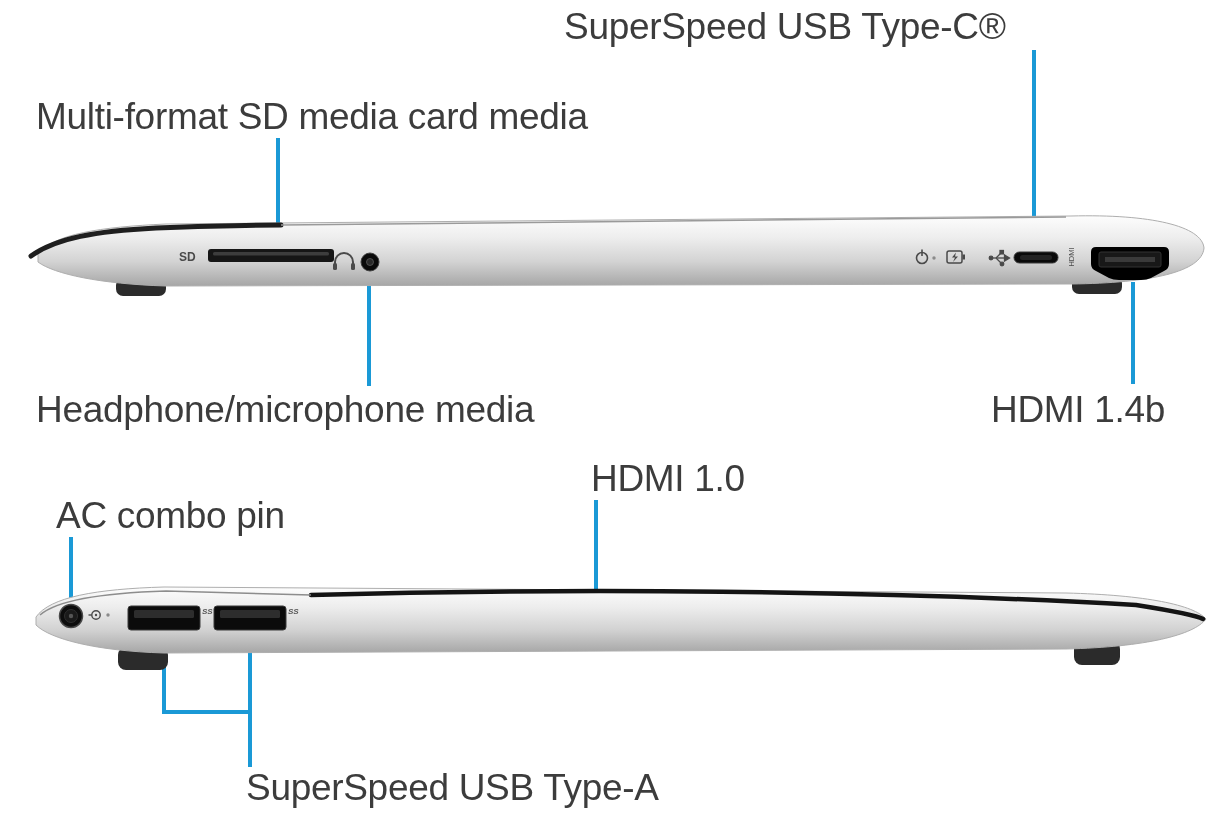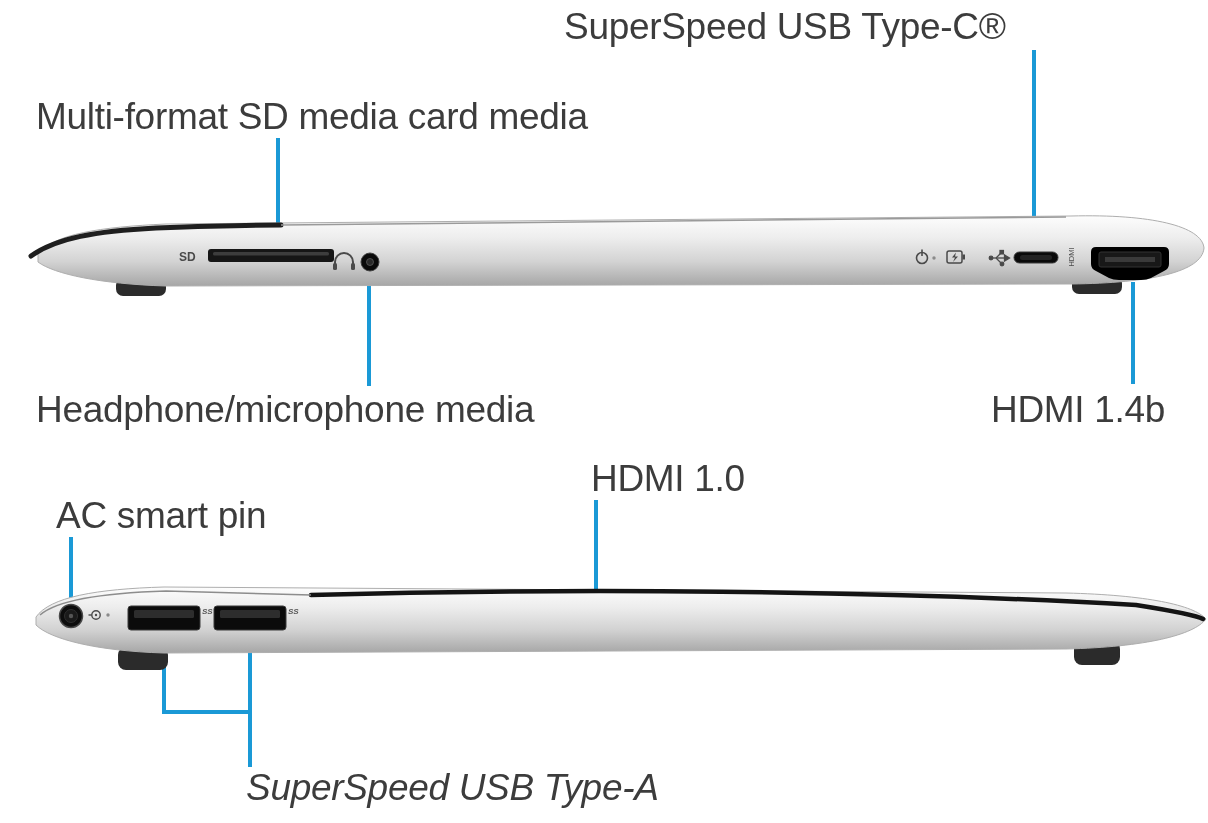--- a/index.html
+++ b/index.html
@@ -49,23 +49,23 @@
   <div class="callout" style="left:548px; top:6px;">SuperSpeed USB Type-C®</div>
 
   <div class="callout" style="left:20px; top:96px;">Multi-format SD media card media</div>
 
   <div class="callout" style="left:20px; top:389px;">Headphone/microphone media</div>
 
   <div class="callout" style="left:975px; top:389px;">HDMI 1.4b</div>
 
   <div class="callout" style="left:575px; top:458px;">HDMI 1.0</div>
 
-  <div class="callout" style="left:40px; top:495px;">AC smart pin</div>
+  <div class="callout" style="left:40px; top:495px;">AC combo pin</div>
 
-  <div class="callout" style="left:230px; top:767px;font-style:italic;">SuperSpeed USB Type-A</div>
+  <div class="callout" style="left:230px; top:767px;">SuperSpeed USB Type-A</div>
 
   <div class="lead" style="left:1016px; top:50px; height:192px;"></div>
   <div class="lead" style="left:260px; top:138px; height:106px;"></div>
   <div class="lead" style="left:351px; top:274px; height:112px;"></div>
   <div class="lead" style="left:1115px; top:282px; height:102px;"></div>
   <div class="lead" style="left:578px; top:500px; height:94px;"></div>
   <div class="lead" style="left:53px; top:537px; height:68px;"></div>
   <div class="lead" style="left:146px; top:648px; height:64px;"></div>
   <div class="lead" style="left:232px; top:648px; height:64px;"></div>
   <div class="lead h" style="left:146px; top:710px; width:90px;"></div>

